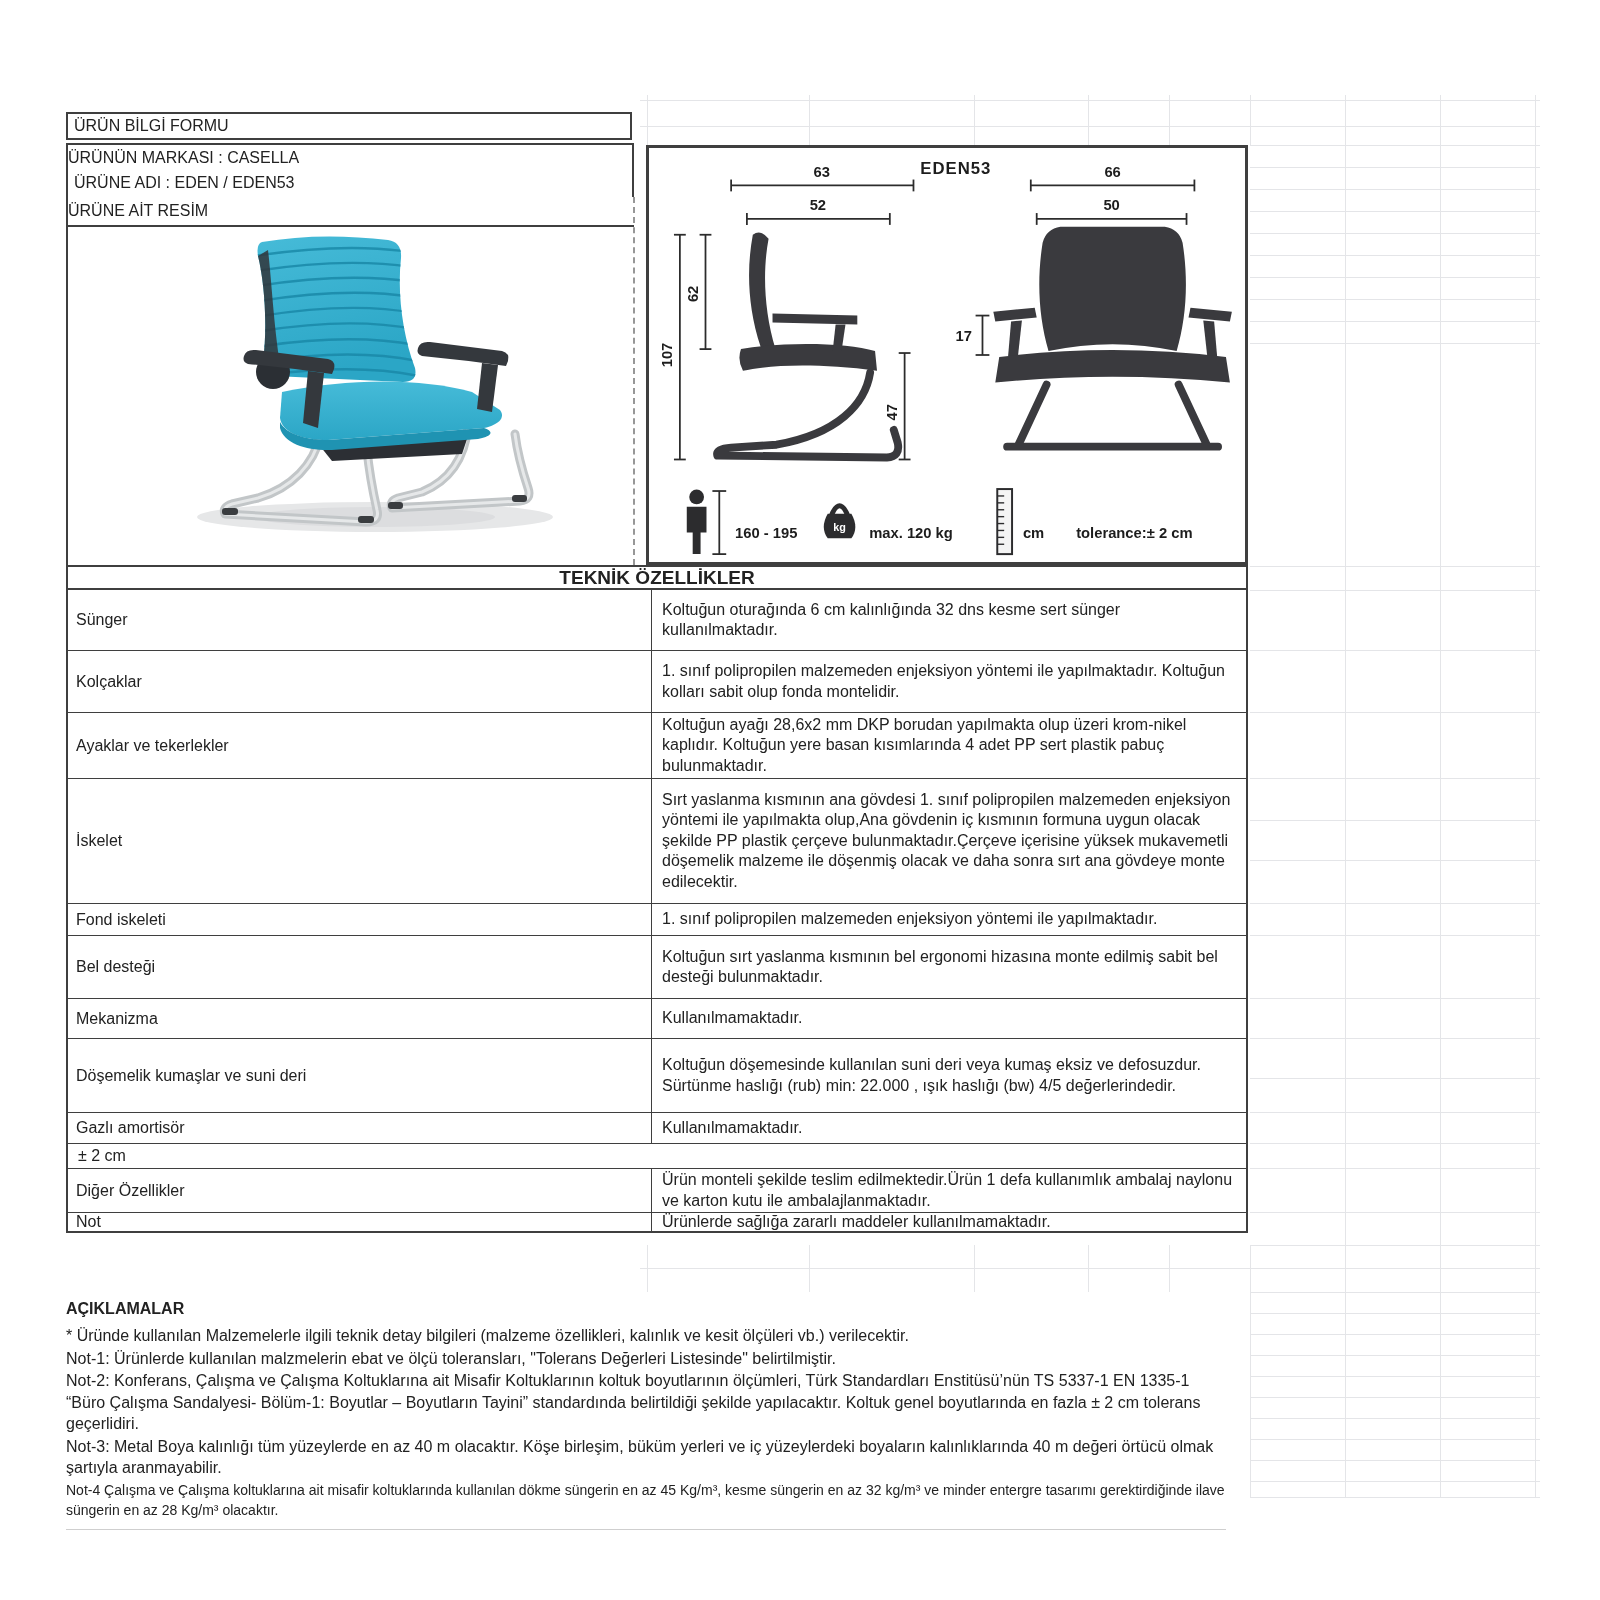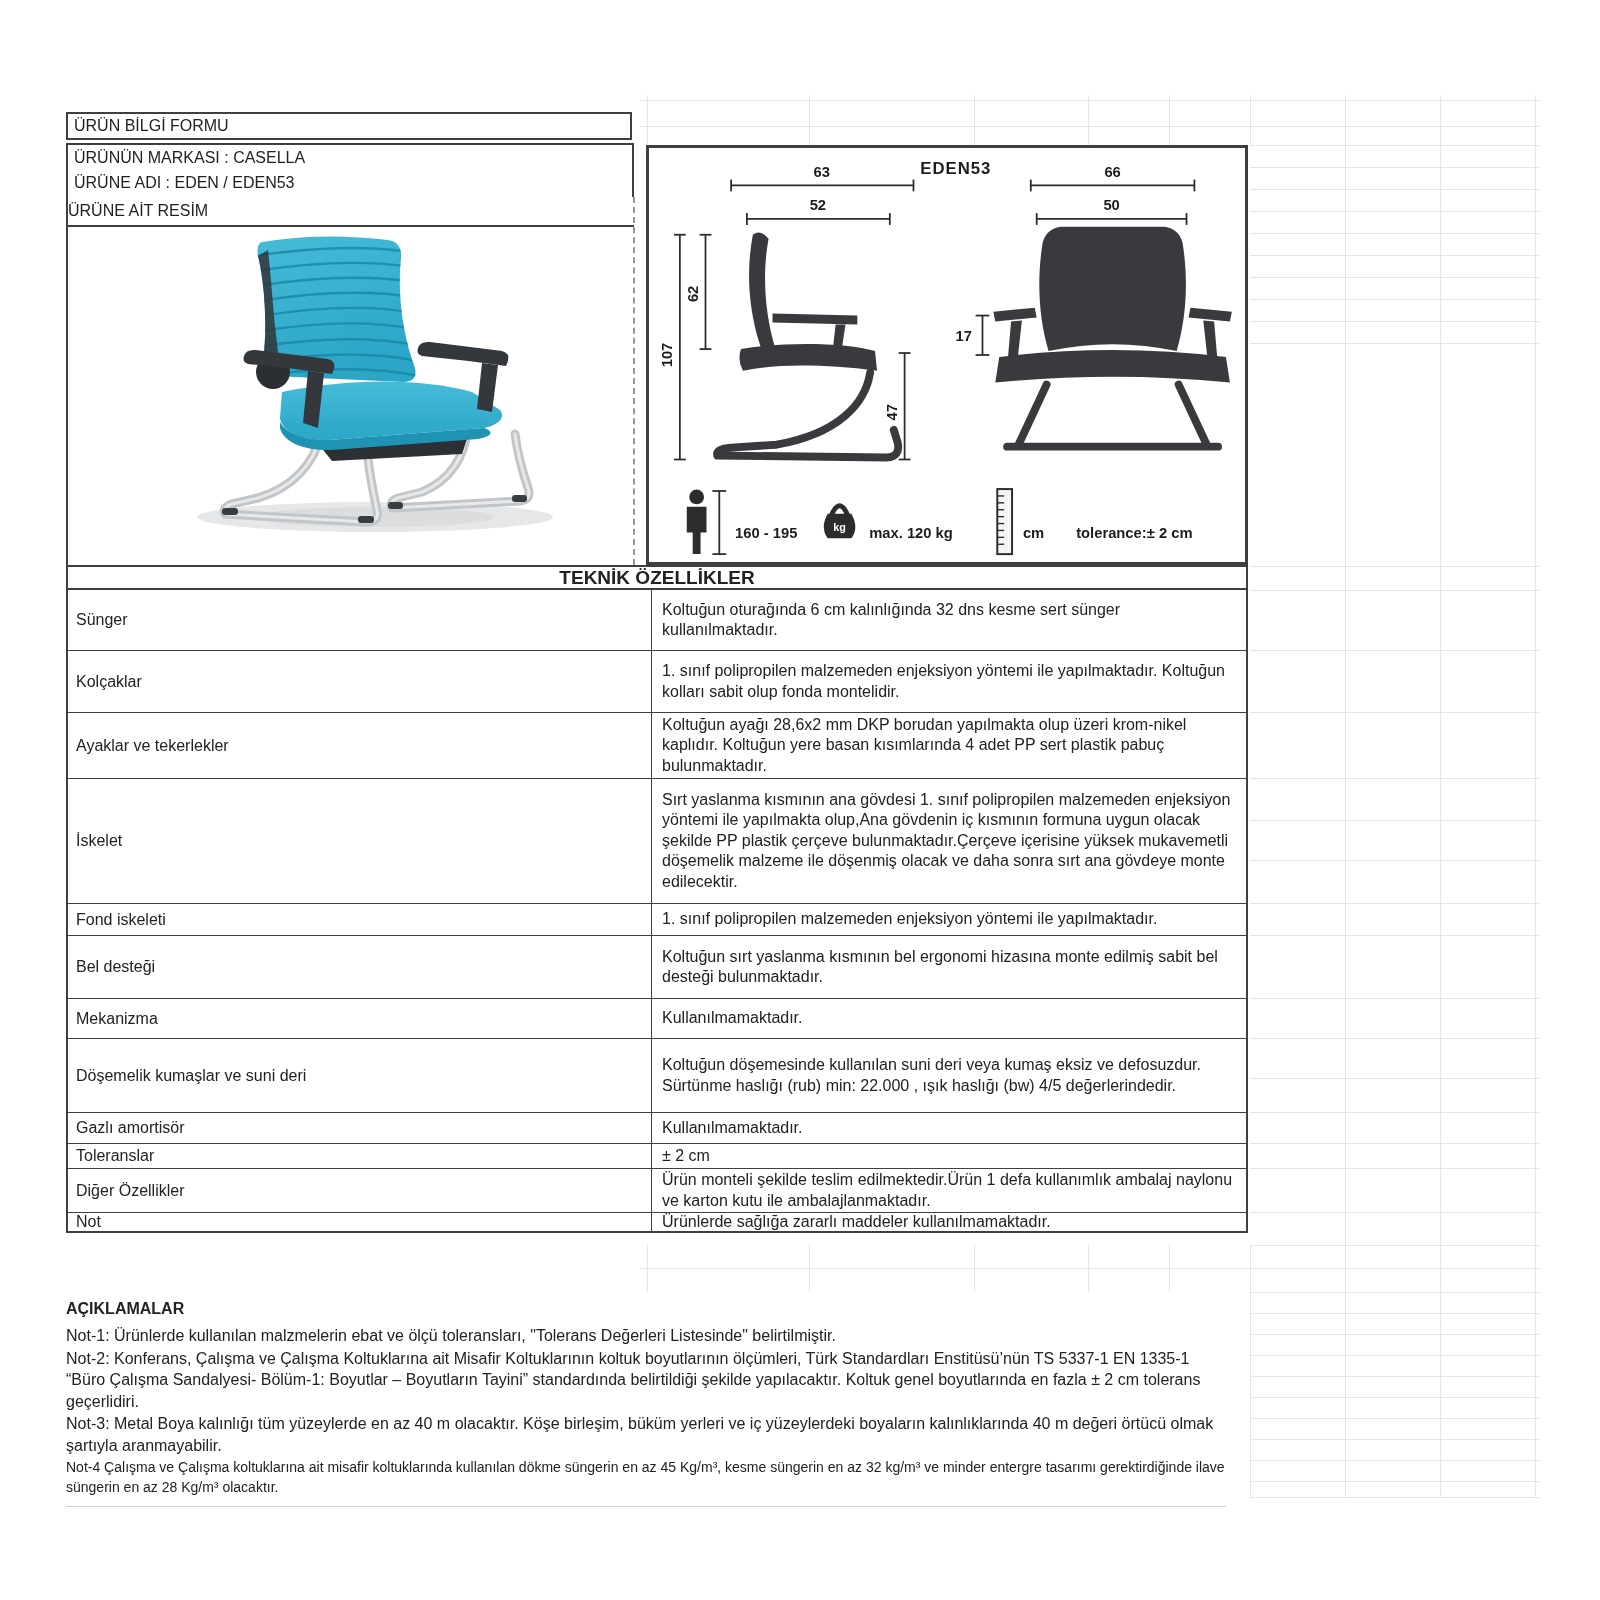--- a/index.html
+++ b/index.html
@@ -4,21 +4,21 @@
 <style>
   html,body{margin:0;padding:0;background:#fff;}
   .sheet{position:relative;width:1600px;height:1600px;background:#fff;
          font-family:"Liberation Sans",sans-serif;color:#222;overflow:hidden;}
   .gl{position:absolute;background:#e4e5e8;}
   .cell{position:absolute;background:#fff;box-sizing:border-box;}
 
   #titleCell{left:66px;top:112px;width:566px;height:28px;border:2px solid #3f3f3f;
              font-weight:normal;font-size:16px;line-height:24px;padding-left:6px;}
   #brandCell{left:66px;top:143px;width:568px;height:29px;border:2px solid #3f3f3f;
-             font-size:16px;line-height:25px;padding-left:6px;}
+             font-size:16px;line-height:25px;padding-left:0;}
   #nameCell{left:66px;top:170px;width:568px;height:29px;border:2px solid #3f3f3f;border-top:none;
             font-size:16px;line-height:26px;padding-left:6px;}
   #resimCell{left:66px;top:197px;width:568px;height:30px;border-left:2px solid #3f3f3f;
              border-bottom:2px solid #3f3f3f;font-size:16px;line-height:28px;}
   #imageCell{left:66px;top:227px;width:568px;height:338px;border-left:2px solid #3f3f3f;}
   #dashline{position:absolute;left:633px;top:197px;height:368px;width:0;border-left:2px dashed #979797;}
   #chairphoto{position:absolute;left:170px;top:232px;width:400px;height:310px;}
 
   #panel{left:646px;top:145px;width:602px;height:420px;border:3px solid #3f3f3f;background:#fff;}
   .sil{fill:#3a3a3e;}
@@ -331,33 +331,33 @@
     </div>
     <div class="trow r7">
       <div class="tlabel">Döşemelik kumaşlar ve suni deri</div>
       <div class="tvalue">Koltuğun döşemesinde kullanılan suni deri veya kumaş eksiz ve defosuzdur. Sürtünme haslığı (rub) min: 22.000 , ışık haslığı (bw) 4/5 değerlerindedir.</div>
     </div>
     <div class="trow r8">
       <div class="tlabel">Gazlı amortisör</div>
       <div class="tvalue">Kullanılmamaktadır.</div>
     </div>
     <div class="trow r9">
-      <div class="tlabel">Toleranslar</div>
       <div class="tvalue">± 2 cm</div>
     </div>
     <div class="trow r10">
       <div class="tlabel">Diğer Özellikler</div>
       <div class="tvalue">Ürün monteli şekilde teslim edilmektedir.Ürün 1 defa kullanımlık ambalaj naylonu ve karton kutu ile ambalajlanmaktadır.</div>
     </div>
     <div class="trow r11">
       <div class="tlabel">Not</div>
       <div class="tvalue">Ürünlerde sağlığa zararlı maddeler kullanılmamaktadır.</div>
     </div>
   </div>
 
   <div id="notes">
     <div id="notesTitle">AÇIKLAMALAR</div>
+    <div class="note">* Üründe kullanılan Malzemelerle ilgili teknik detay bilgileri (malzeme özellikleri, kalınlık ve kesit ölçüleri vb.)  verilecektir.</div>
     <div class="note">Not-1: Ürünlerde kullanılan malzmelerin ebat ve ölçü toleransları, "Tolerans Değerleri Listesinde" belirtilmiştir.</div>
     <div class="note">Not-2: Konferans, Çalışma ve Çalışma Koltuklarına ait  Misafir Koltuklarının koltuk boyutlarının ölçümleri, Türk Standardları Enstitüsü’nün TS 5337-1 EN 1335-1 “Büro Çalışma Sandalyesi- Bölüm-1: Boyutlar – Boyutların Tayini” standardında belirtildiği şekilde yapılacaktır. Koltuk genel boyutlarında en fazla ± 2 cm tolerans geçerlidiri.</div>
     <div class="note">Not-3: Metal Boya kalınlığı tüm yüzeylerde en az 40 m  olacaktır. Köşe birleşim, büküm yerleri ve iç yüzeylerdeki boyaların kalınlıklarında 40 m değeri örtücü olmak şartıyla aranmayabilir.</div>
     <div class="note note4">Not-4 Çalışma ve Çalışma koltuklarına ait misafir koltuklarında kullanılan dökme süngerin en az 45 Kg/m³,  kesme süngerin en az 32 kg/m³ ve minder entergre tasarımı gerektirdiğinde ilave süngerin en az 28 Kg/m³ olacaktır.</div>
   </div>
 </div>
 
 </body></html>

